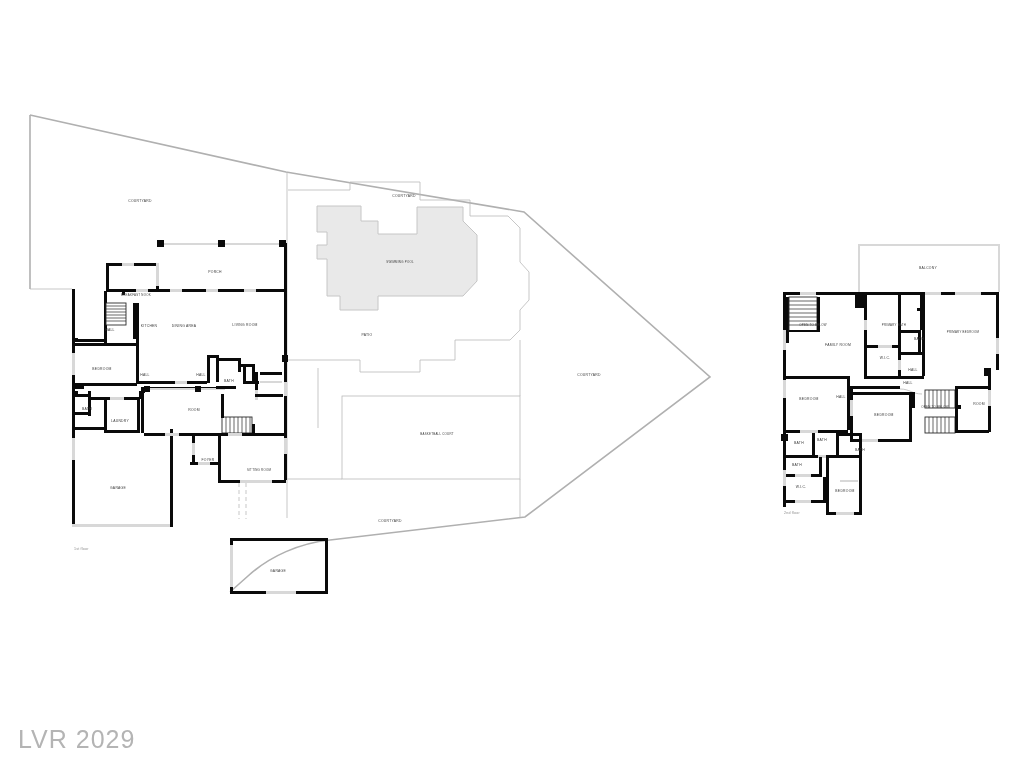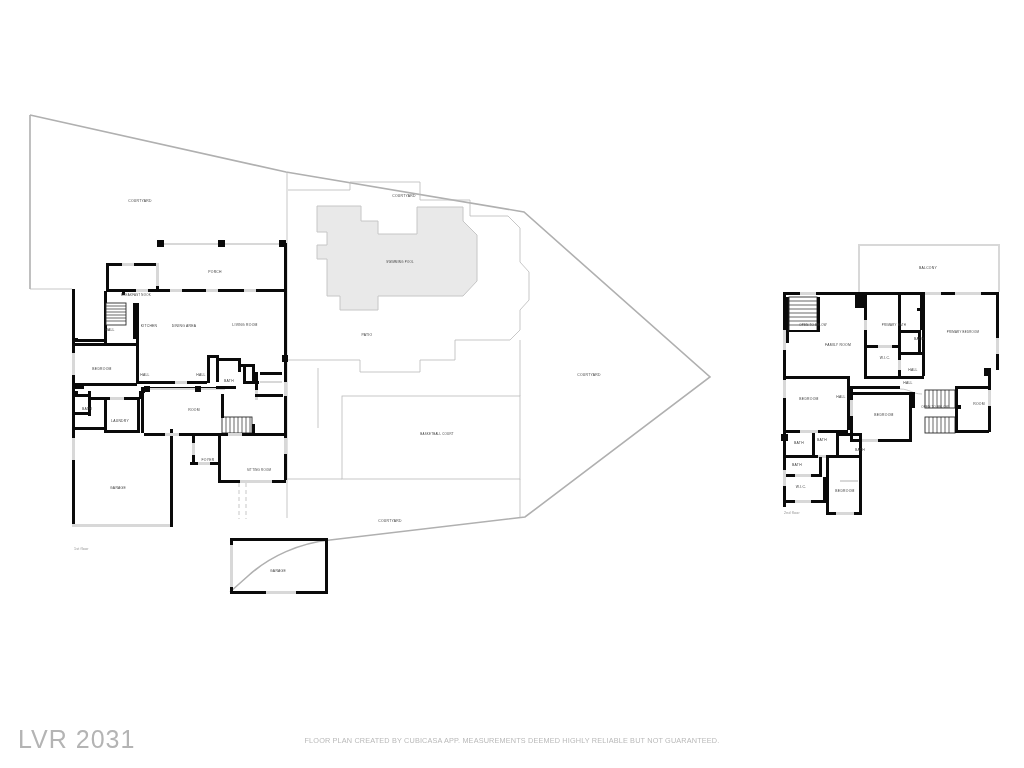--- a/index.html
+++ b/index.html
@@ -455,16 +455,15 @@
         <text class="roomlabel" x="797" y="465">BATH</text>
         <text class="roomlabel" x="801" y="487">W.I.C.</text>
         <text class="roomlabel" x="845" y="491">BEDROOM</text>
       </g>
     <g id="floor-notes">
         <text class="floorlabel" x="74" y="549">1st floor</text>
         <text class="floorlabel" x="784" y="513">2nd floor</text>
       </g>
   </svg>
 
-  <div id="disclaimer">FLOOR PLAN CREATED BY CUBICASA APP. MEASUREMENTS DEEMED HIGHLY RELIABLE BUT NOT GUARANTEED.</div>
-
-  <div id="watermark">LVR 2031</div>
+
+  <div id="watermark">LVR 2029</div>
 </div>
 
 </body></html>

